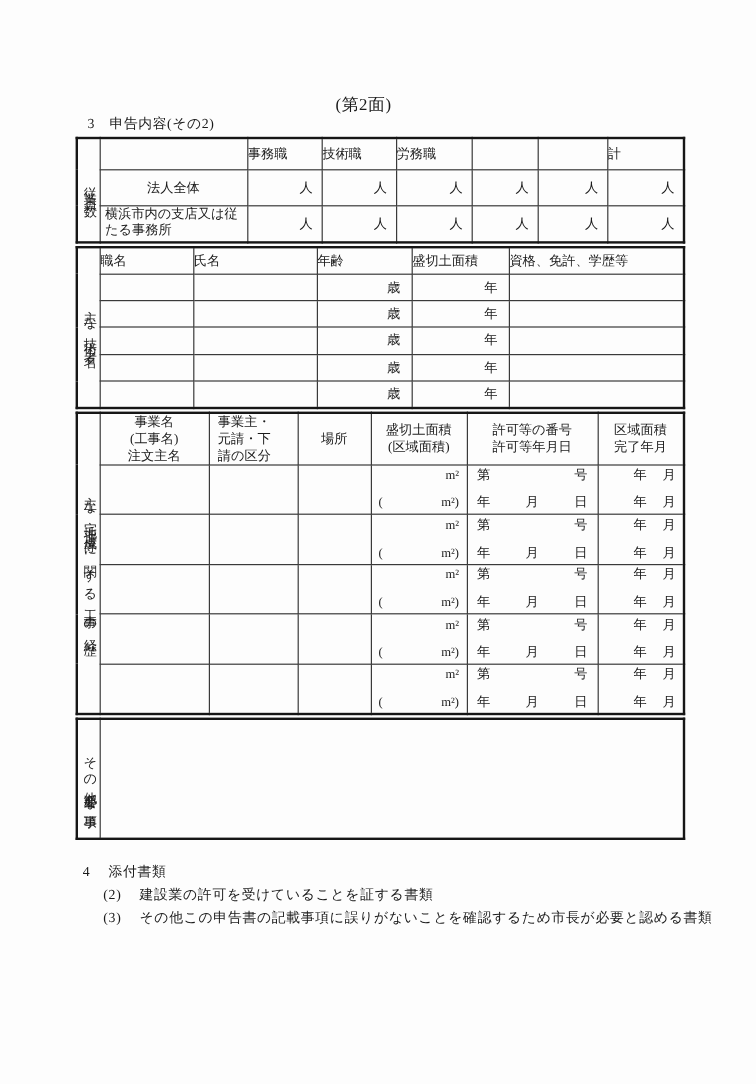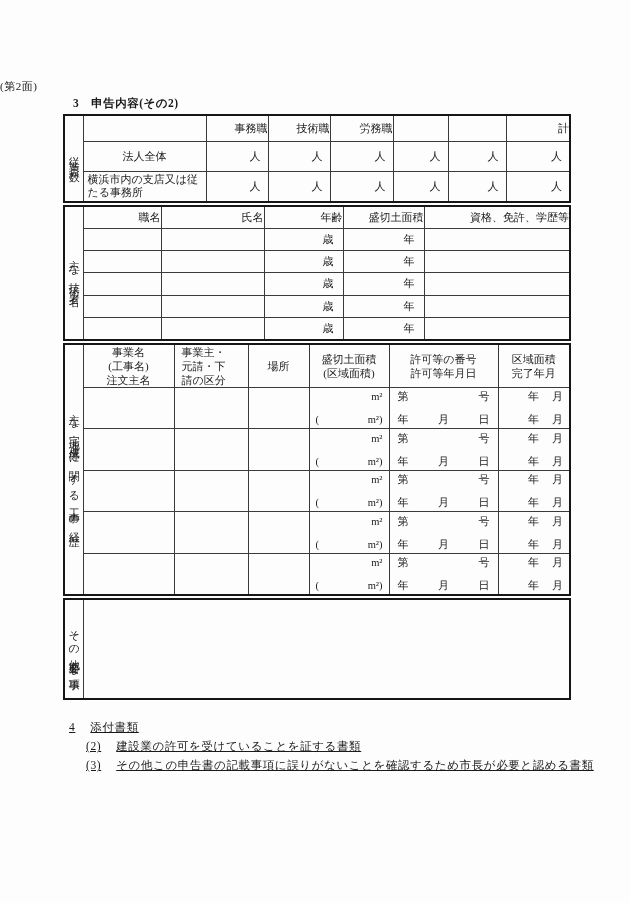--- a/index.html
+++ b/index.html
@@ -4,45 +4,45 @@
 <style>
   * { margin:0; padding:0; box-sizing:border-box; }
   html,body { background:#ffffff; }
   .page {
     position:relative; width:630px; height:903px; background:#fdfdfd;
     font-family:"Liberation Serif","DejaVu Serif",serif; color:#1a1a1a;
     overflow:hidden;
   }
   .page-header {
     position:absolute; top:79px; left:0; width:606px;
-    font-size:11px; letter-spacing:0.5px;
+    text-align:center; font-size:14px; letter-spacing:0.5px;
   }
   .sec-title {
-    position:absolute; top:96px; left:73px; font-size:11.5px; letter-spacing:0.5px;font-weight:bold;
+    position:absolute; top:96px; left:73px; font-size:11.5px; letter-spacing:0.5px;
   }
   .sec-title .no { margin-right:12px; }
 
   .form-area { position:absolute; top:114px; left:63px; width:506px; }
   table { border-collapse:collapse; table-layout:fixed; width:506px; }
   table { border:2px solid #161616; }
   .t2,.t3,.t4 { margin-top:2px; }
   td { border:1px solid #3a3a3a; padding:0; font-size:11px; overflow:hidden; }
 
   
   td.vcell { text-align:center; vertical-align:middle; }
   .vtext {
     display:inline-block; writing-mode:vertical-rl; text-orientation:upright;
     font-size:11px; line-height:17px;
   }
   .ls5 { letter-spacing:5px; }
   .ls4 { letter-spacing:4px; }
   .ls1 { letter-spacing:1.5px; }
 
   
-  .hc { text-align:right; vertical-align:middle; }
+  .hc { text-align:left; vertical-align:middle; }
   .u  { text-align:right; vertical-align:middle; padding-right:7px; }
   .u9 { text-align:right; vertical-align:middle; padding-right:9px; }
   .cl { text-align:center; vertical-align:middle; }
   .cl2{ text-align:left; vertical-align:middle; padding-left:4px; line-height:13.5px;margin-top:36px; }
 
   
   .r26 td { height:26px; }
   .r30 td { height:30px; }
   .r31 td { height:31px; }
   .r22 td { height:22px; }
@@ -58,21 +58,21 @@
   
   td.comp { vertical-align:middle; }
   .w { display:flex; flex-direction:column; justify-content:space-between; gap:8px; padding:0 6px; }
   .ln { display:flex; line-height:15px; font-size:11px; }
   .ln-end  { justify-content:flex-end; }
   .ln-sb   { justify-content:space-between; }
   .ln-gap  { justify-content:flex-end; gap:13px; }
   .sup { font-size:10.5px; }
 
   .sec4 { position:absolute; top:718px; left:69px; width:540px; font-size:11.5px; letter-spacing:0.6px; }
-  .s4-line { line-height:19.2px;text-decoration:underline; }
+  .s4-line { line-height:19.2px; }
   .s4-title .no { margin-right:15px; }
   .s4-intro { padding-left:26px; }
   .s4-item  { padding-left:17px; }
   .s4-item .no { margin-right:15px; }
 </style>
 </head>
 <body>
 
 <div class="page">
 

